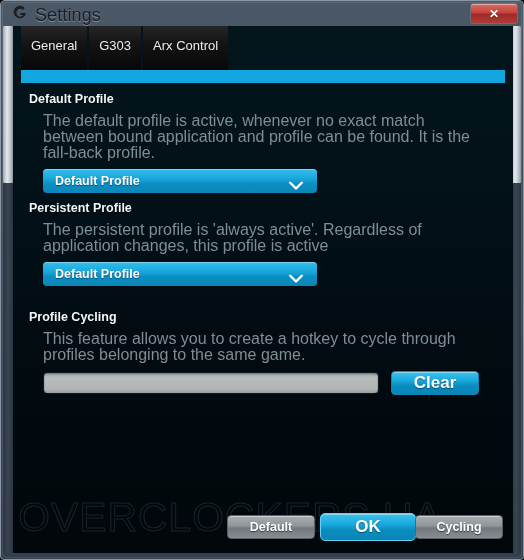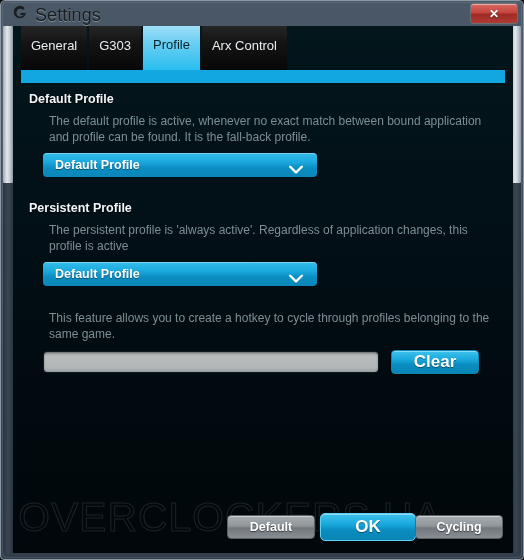--- a/index.html
+++ b/index.html
@@ -133,23 +133,23 @@
   }
 
   
   .section { position: absolute; left: 16px; width: 470px; }
   .sec-title {
     font-size: 12.5px; font-weight: bold; color: #f2f6f8;
     margin: 0 0 7px 0;
     text-shadow: 0 1px 1px rgba(0,0,0,0.8);
   }
   .sec-desc {
-    font-size: 12px; color: #7e8e93;
+    font-size: 16px; color: #7e8e93;
     line-height: 16px;
-    margin: 0 0 8px 20px;
+    margin: 0 0 8px 14px;
     max-width: 446px;
   }
 
   
   .dropdown {
     position: relative;
     margin-left: 14px;
     width: 274px; height: 24px;
     border-radius: 4px;
     background: linear-gradient(180deg, #35bdea 0%, #1aa9dd 38%, #0b8ec2 62%, #0b86b8 100%);
@@ -280,23 +280,20 @@
   </div>
 
   <div id="content">
 
     <div id="tabs">
       <div class="tab">
         <span>General</span>
       </div>
       <div class="tab">
         <span>G303</span>
-      </div>
-      <div class="tab active">
-        <span>Profile</span>
       </div>
       <div class="tab">
         <span>Arx Control</span>
       </div>
     </div>
     <div id="tabband"></div>
 
     <div class="section" style="top:66px;">
       <div class="sec-title">Default Profile</div>
       <div class="sec-desc">The default profile is active, whenever no exact match between bound application and profile can be found. It is the fall-back profile.</div>
@@ -317,20 +314,21 @@
         <span class="dd-label">Default Profile</span>
         <span class="chev">
           <svg width="14" height="9" viewBox="0 0 14 9" aria-hidden="true">
             <path d="M1 1 L7 7 L13 1" stroke="#ffffff" stroke-width="2.4" fill="none" stroke-linecap="round" stroke-linejoin="round"></path>
           </svg>
         </span>
       </div>
     </div>
 
     <div class="section" style="top:284px;">
+      <div class="sec-title">Profile Cycling</div>
       <div class="sec-desc">This feature allows you to create a hotkey to cycle through profiles belonging to the same game.</div>
       <div class="hotkey-row">
         <input id="hotkey-input" type="text" placeholder="" style="">
         <button id="clear-btn">Clear</button>
       </div>
     </div>
 
     <div id="watermark">OVERCLOCKERS.UA</div>
 
     <div id="footer">

